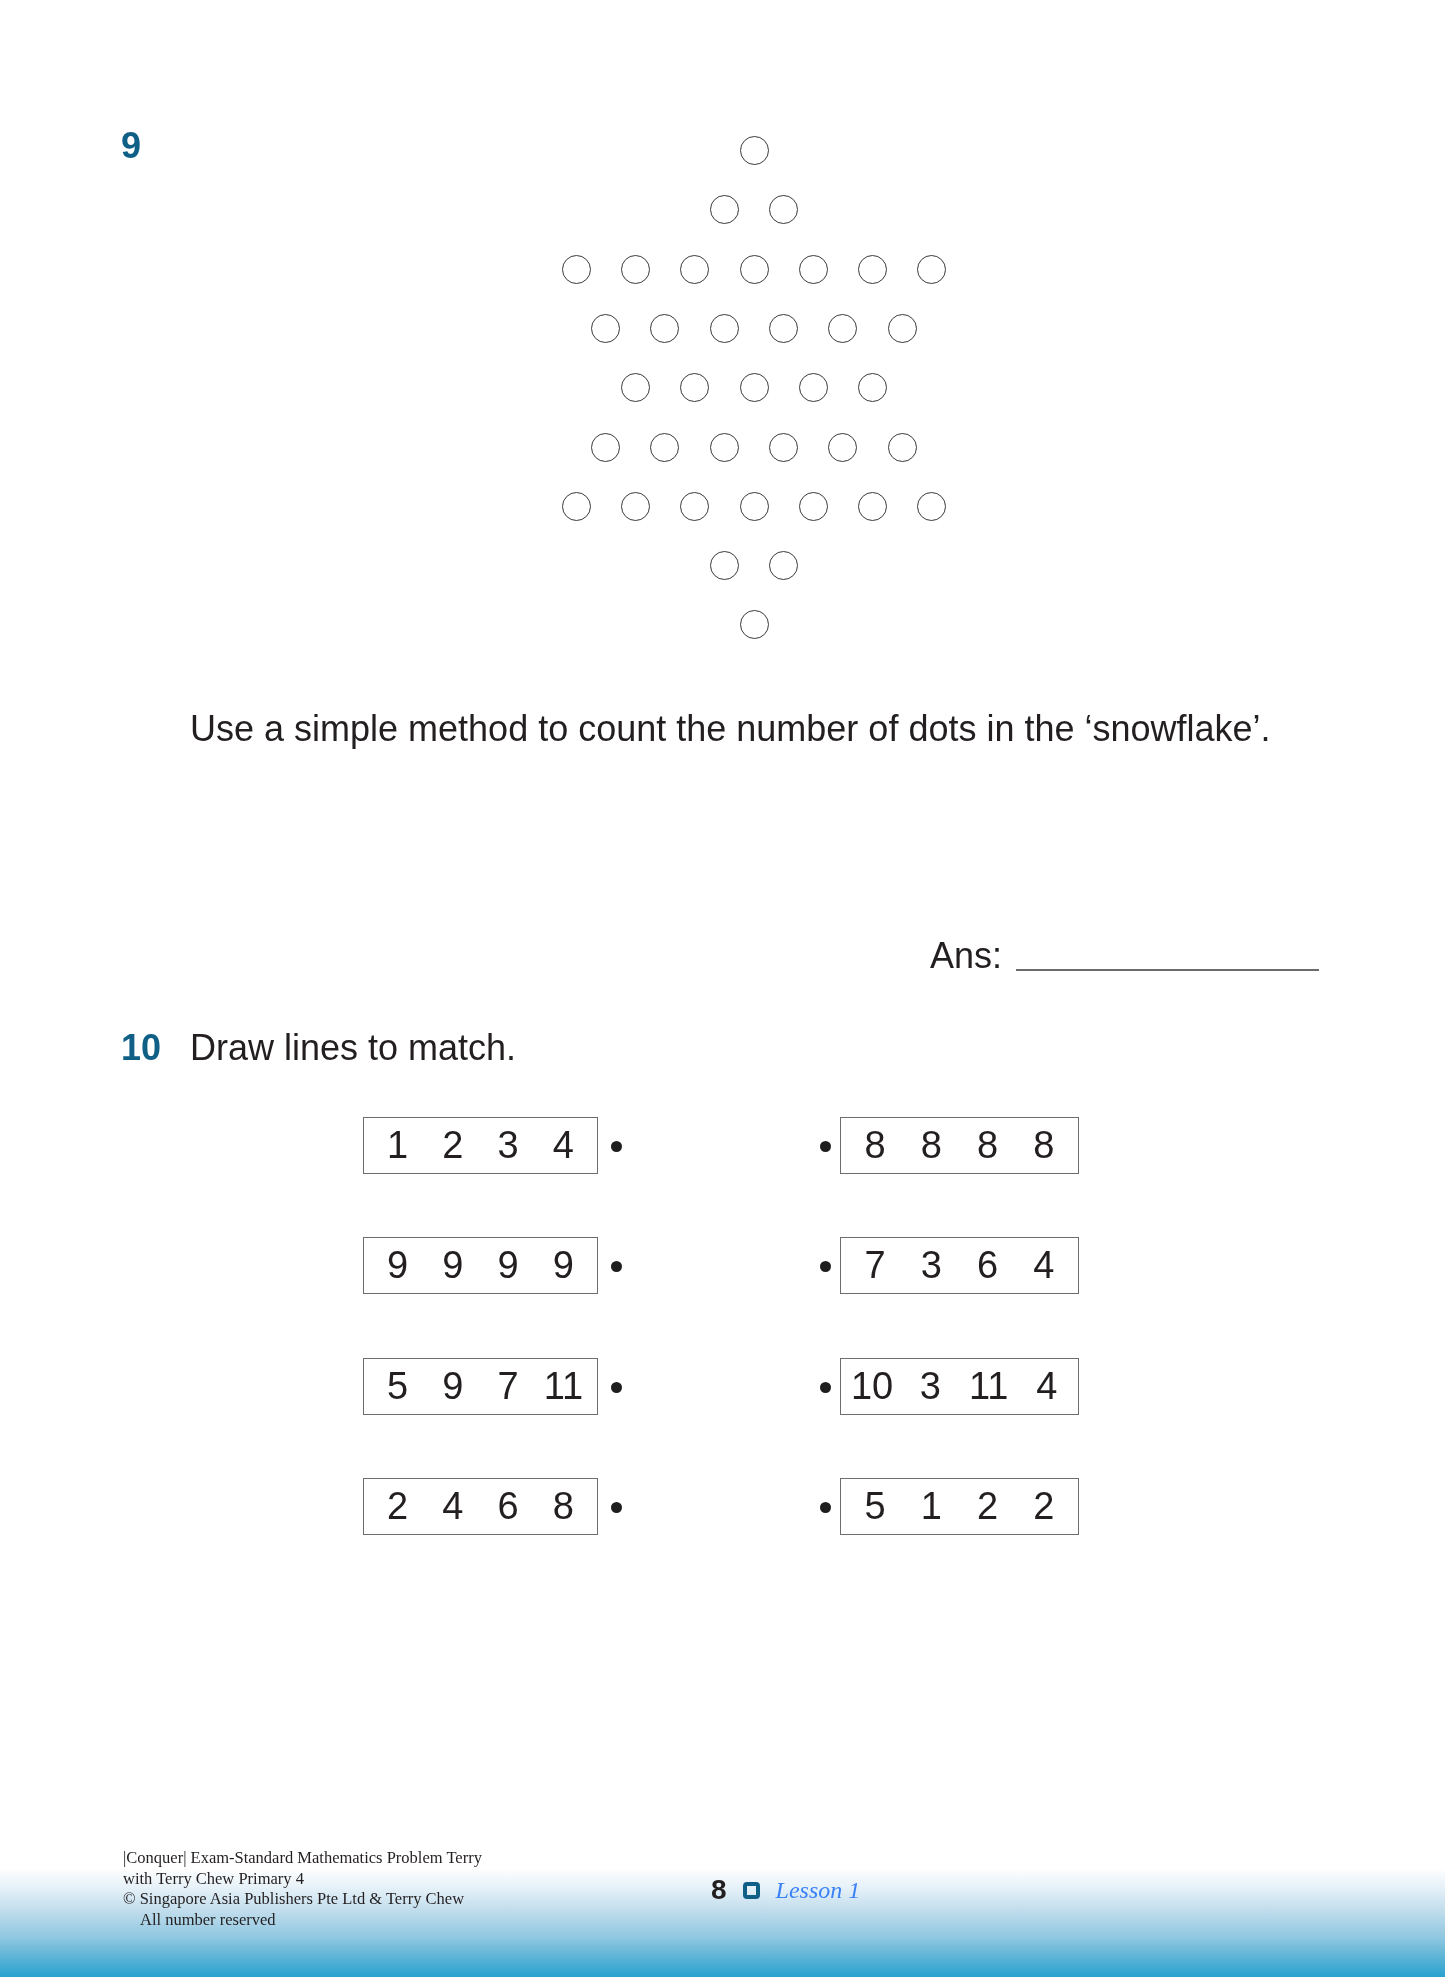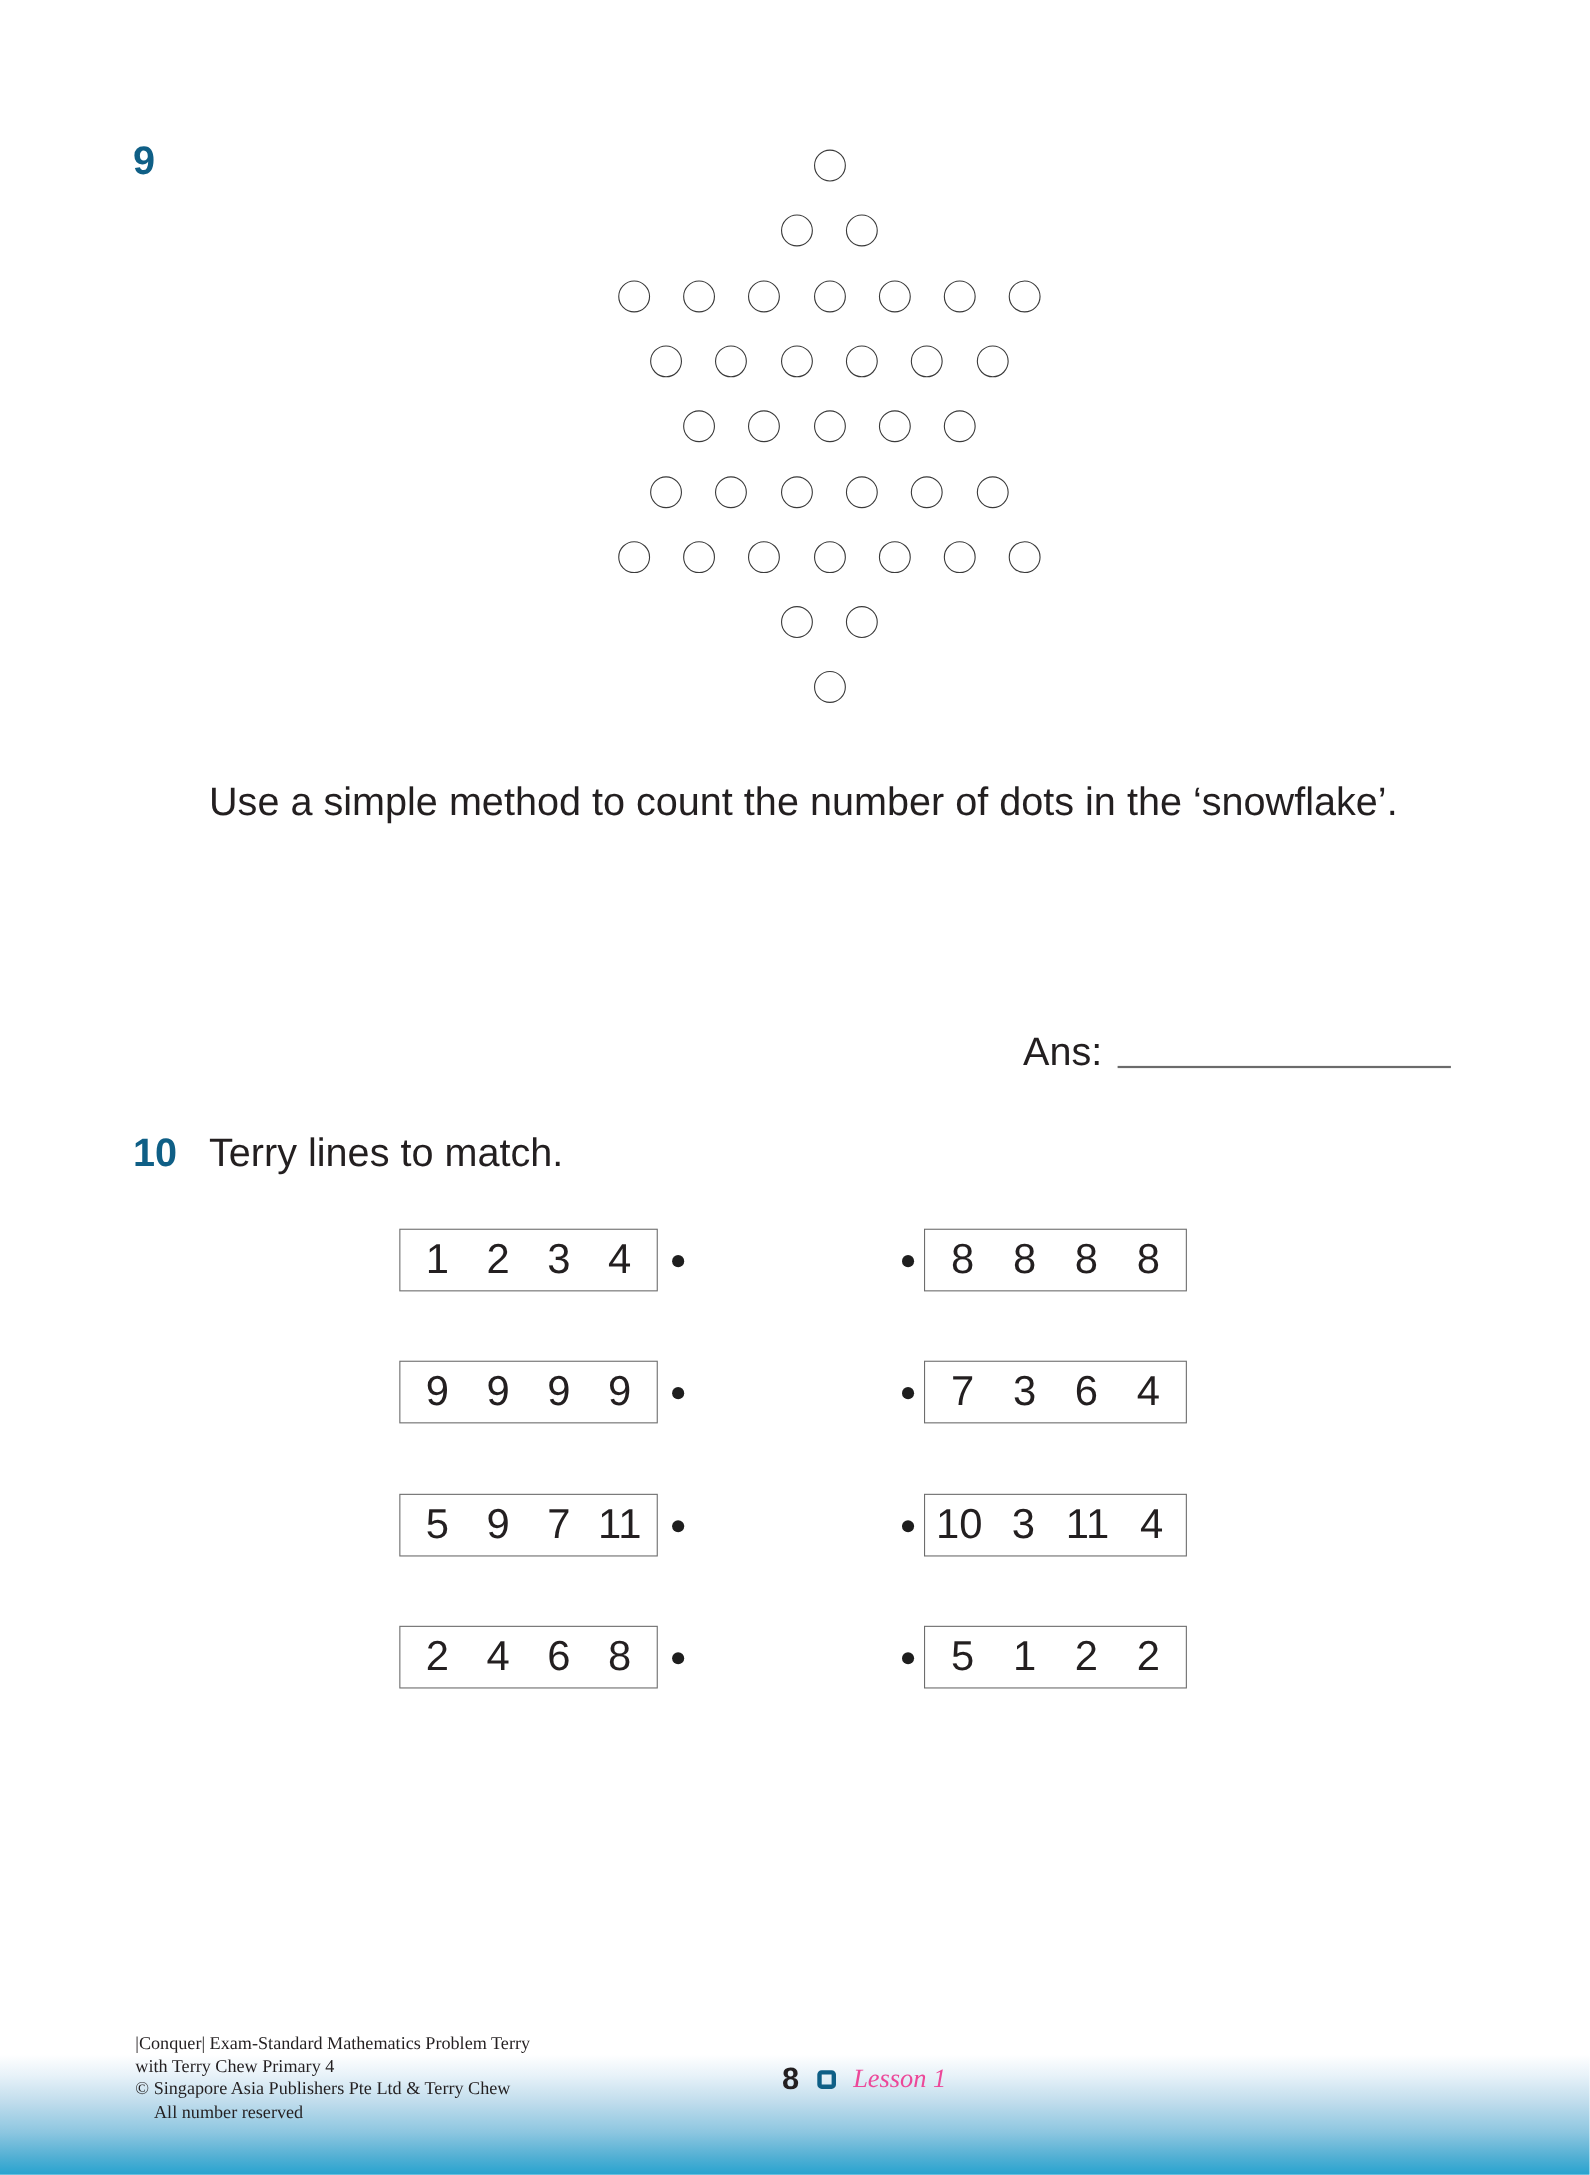--- a/index.html
+++ b/index.html
@@ -46,21 +46,21 @@
     font-size: 16.5px; line-height: 20.5px; color: #231f20;
   }
   .footer-left .indent { padding-left: 17px; }
   .footer-page {
     position: absolute; left: 711px; top: 1874px; display: flex; align-items: center;
   }
   .page-num { font-family: "Liberation Sans", sans-serif; font-weight: bold; font-size: 28px; color: #231f20; }
   .page-sq {
     width: 9px; height: 9px; border: 4px solid #0f5f86; border-radius: 4px; margin-left: 16px; margin-right: 16px;
   }
-  .lesson { font-family: "Liberation Serif", serif; font-style: italic; font-size: 24px; color: #ec4899; text-align: right; }
+  .lesson { font-family: "Liberation Serif", serif; font-style: italic; font-size: 24px; color: #3b82f6; text-align: right; }
 </style>
 </head>
 <body>
 
 <div class="qnum" style="left:121px; top:125px;">9</div>
 
 <div class="snowflake">
 
   <div class="dot" style="left:740px; top:136px;"></div>
 
@@ -110,21 +110,21 @@
 </div>
 
 <div class="prompt">Use a simple method to count the number of dots in the ‘snowflake’.</div>
 
 <div class="ans">
   <span>Ans:</span>
   <span class="ans-line"></span>
 </div>
 
 <div class="qnum" style="left:121px; top:1027px;">10</div>
-<div class="q10-title">Terry lines to match.</div>
+<div class="q10-title">Draw lines to match.</div>
 
 <div class="box" style="left:363px; top:1117px; width:235px;">
   <span>1</span>
   <span>2</span>
   <span>3</span>
   <span>4</span>
 </div>
 <div class="bullet" style="left:611px; top:1141px;"></div>
 
 <div class="box" style="left:363px; top:1237px; width:235px;">

